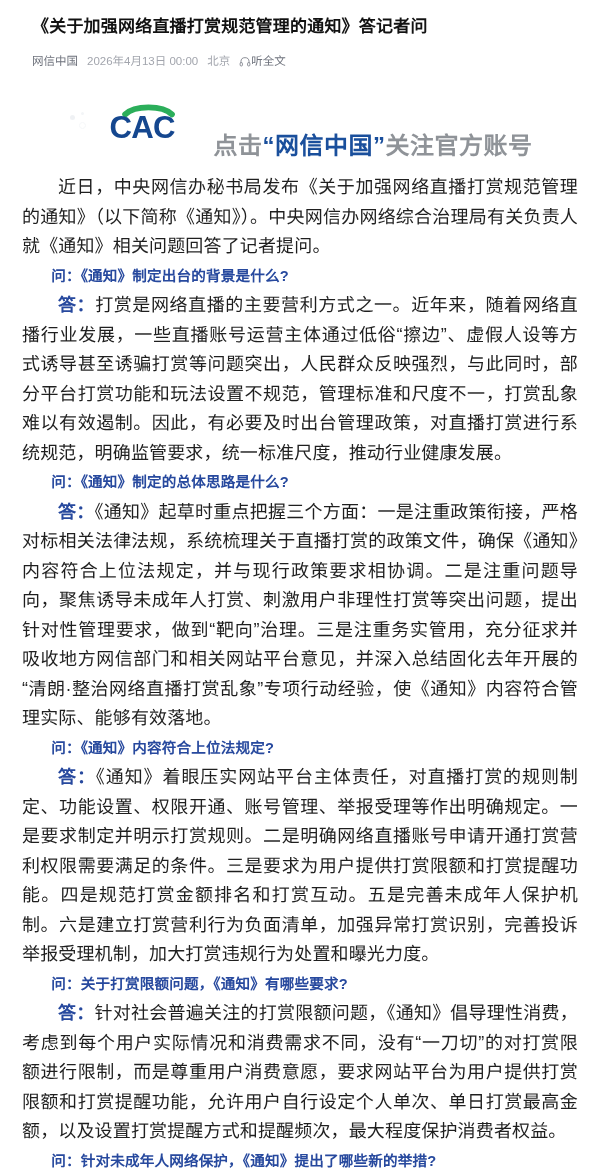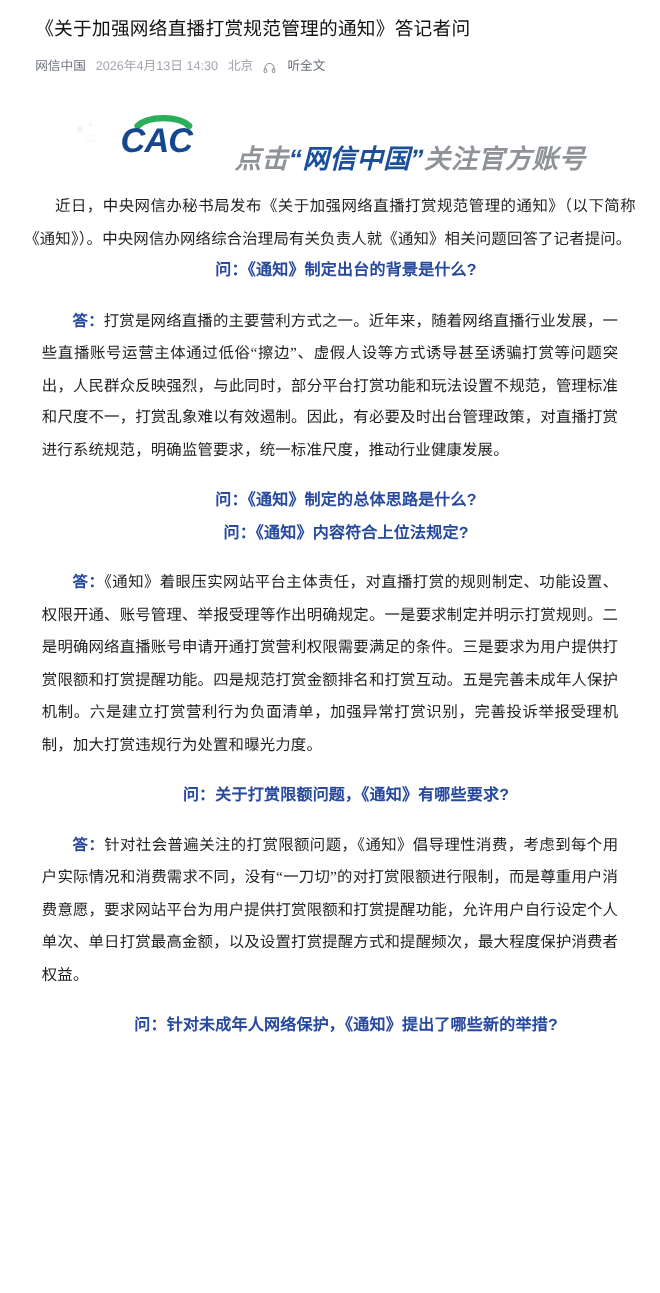--- a/index.html
+++ b/index.html
@@ -24,21 +24,21 @@
     position: relative;
   }
 
   
   .article-header {
     padding: 8px 22px 0 32px;
   }
   .article-title {
     font-size: 17px;
     line-height: 26px;
-    font-weight: 400;
+    font-weight: 700;
     color: #121212;
     letter-spacing: 0.2px;
     margin: 0;
     padding-top: 6px;
   }
   .meta-row {
     display: flex;
     align-items: flex-end;
     gap: 9px;
     margin-top: 13px;
@@ -49,21 +49,21 @@
   }
   .meta-source {
     color: #6e727c;
   }
   .meta-date, .meta-place {
     color: #a2a5ad;
   }
   .meta-listen {
     display: inline-flex;
     align-items: center;
-    gap: 10px;
+    gap: 0;
     color: #6e727c;
     cursor: pointer;
   }
   .headphone-icon {
     display: inline-block;
     width: 12px;
     height: 12px;
     position: relative;
     top: 1px;
   }
@@ -73,21 +73,20 @@
   .cac-banner {
     margin: 12px 0 0 0;
     padding: 3px 0 6px 0;
     display: flex;
     align-items: center;
     justify-content: center;
     gap: 14px;
     background: #ffffff;
     cursor: pointer;
     user-select: none;
-    font-style: italic;
   }
   .cac-decor {
     width: 26px;
     height: 26px;
     position: relative;
     flex: 0 0 auto;
     opacity: .55;
   }
   .cac-decor .d1 {
     position: absolute;
@@ -129,58 +128,57 @@
   .banner-text .hl {
     color: #1a4f9c;
   }
 
   
   .article-body {
     padding: 6px 22px 22px 22px;
   }
   p.para {
     margin: 0;
-    font-size: 14px;
+    font-size: 18px;
     line-height: 29.5px;
     color: #1f1f1f;
     text-align: justify;
     text-justify: inter-ideograph;
     text-indent: 2em;
     letter-spacing: 0.15px;
   }
   p.question {
     margin: 0;
     font-size: 14.6px;
     line-height: 29.5px;
     color: #27499e;
     font-weight: 700;
     text-indent: 2em;
     letter-spacing: 0.15px;
-    text-align: center;
+    text-align: left;
   }
   p.answer {
-    margin: 16px;
-    font-family: Liberation Serif, serif;
+    margin: 0;
   }
   p.answer .ans-label {
     color: #27499e;
     font-weight: 700;
   }
 </style>
 </head>
 <body>
 
 <div class="page">
 
   <div class="article-header">
     <h1 class="article-title">《关于加强网络直播打赏规范管理的通知》答记者问</h1>
 
     <div class="meta-row">
       <span class="meta-source">网信中国</span>
-      <span class="meta-date">2026年4月13日 14:30</span>
+      <span class="meta-date">2026年4月13日 00:00</span>
       <span class="meta-place">北京</span>
       <span class="meta-listen">
         <span class="headphone-icon">
           <svg viewBox="0 0 16 16" width="12" height="12" aria-hidden="true">
             <path d="M2.6 9.2 V7.6 a5.4 5.4 0 0 1 10.8 0 v1.6" fill="none" stroke="#7b7f88" stroke-width="1.15" stroke-linecap="round"></path>
             <rect x="1.5" y="8.7" width="3.1" height="4.6" rx="1.4" fill="none" stroke="#7b7f88" stroke-width="1.15"></rect>
             <rect x="11.4" y="8.7" width="3.1" height="4.6" rx="1.4" fill="none" stroke="#7b7f88" stroke-width="1.15"></rect>
           </svg>
         </span>
         <span>听全文</span>
@@ -206,20 +204,21 @@
   </div>
 
   <div class="article-body">
 
     <p class="para">近日，中央网信办秘书局发布《关于加强网络直播打赏规范管理的通知》（以下简称《通知》）。中央网信办网络综合治理局有关负责人就《通知》相关问题回答了记者提问。</p>
 
     <p class="question">问：《通知》制定出台的背景是什么?</p>
     <p class="para answer"><span class="ans-label">答：</span><span>打赏是网络直播的主要营利方式之一。近年来，随着网络直播行业发展，一些直播账号运营主体通过低俗“擦边”、虚假人设等方式诱导甚至诱骗打赏等问题突出，人民群众反映强烈，与此同时，部分平台打赏功能和玩法设置不规范，管理标准和尺度不一，打赏乱象难以有效遏制。因此，有必要及时出台管理政策，对直播打赏进行系统规范，明确监管要求，统一标准尺度，推动行业健康发展。</span></p>
 
     <p class="question">问：《通知》制定的总体思路是什么?</p>
+    <p class="para answer"><span class="ans-label">答：</span><span>《通知》起草时重点把握三个方面：一是注重政策衔接，严格对标相关法律法规，系统梳理关于直播打赏的政策文件，确保《通知》内容符合上位法规定，并与现行政策要求相协调。二是注重问题导向，聚焦诱导未成年人打赏、刺激用户非理性打赏等突出问题，提出针对性管理要求，做到“靶向”治理。三是注重务实管用，充分征求并吸收地方网信部门和相关网站平台意见，并深入总结固化去年开展的“清朗·整治网络直播打赏乱象”专项行动经验，使《通知》内容符合管理实际、能够有效落地。</span></p>
 
     <p class="question">问：《通知》内容符合上位法规定?</p>
     <p class="para answer"><span class="ans-label">答：</span><span>《通知》着眼压实网站平台主体责任，对直播打赏的规则制定、功能设置、权限开通、账号管理、举报受理等作出明确规定。一是要求制定并明示打赏规则。二是明确网络直播账号申请开通打赏营利权限需要满足的条件。三是要求为用户提供打赏限额和打赏提醒功能。四是规范打赏金额排名和打赏互动。五是完善未成年人保护机制。六是建立打赏营利行为负面清单，加强异常打赏识别，完善投诉举报受理机制，加大打赏违规行为处置和曝光力度。</span></p>
 
     <p class="question">问：关于打赏限额问题，《通知》有哪些要求?</p>
     <p class="para answer"><span class="ans-label">答：</span><span>针对社会普遍关注的打赏限额问题，《通知》倡导理性消费，考虑到每个用户实际情况和消费需求不同，没有“一刀切”的对打赏限额进行限制，而是尊重用户消费意愿，要求网站平台为用户提供打赏限额和打赏提醒功能，允许用户自行设定个人单次、单日打赏最高金额，以及设置打赏提醒方式和提醒频次，最大程度保护消费者权益。</span></p>
 
 
     <p class="question">问：针对未成年人网络保护，《通知》提出了哪些新的举措?</p>
 

